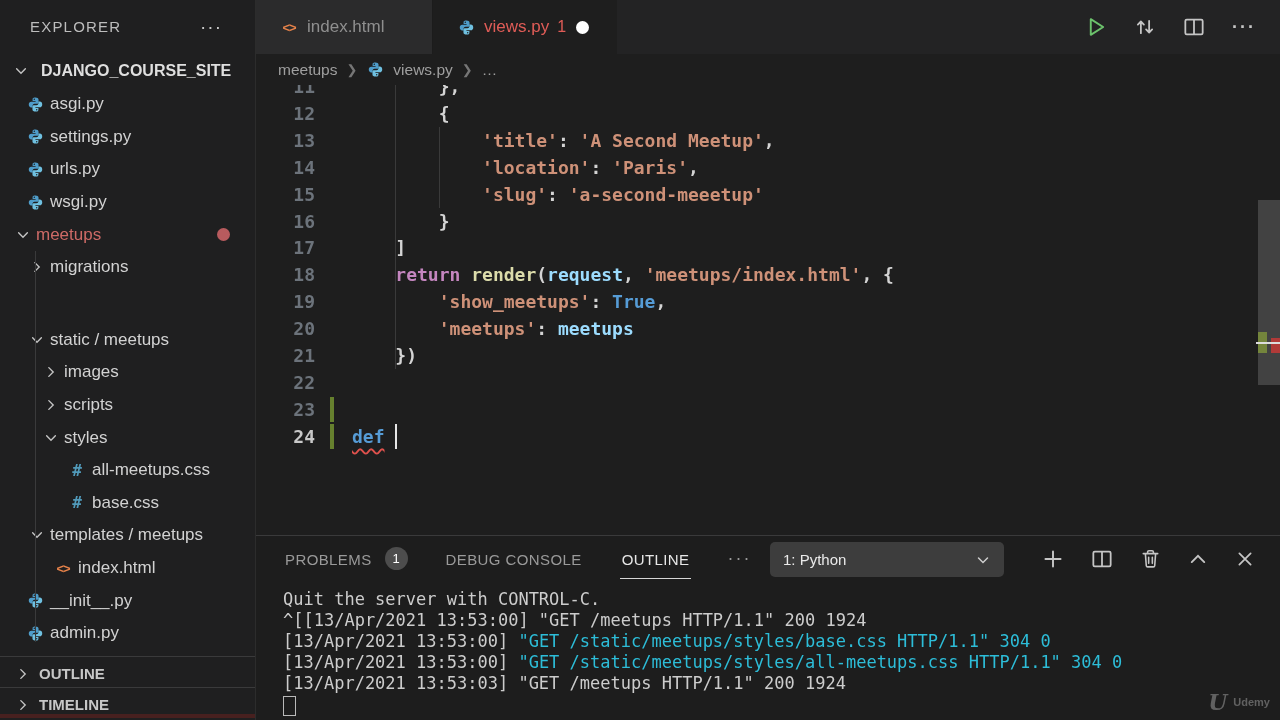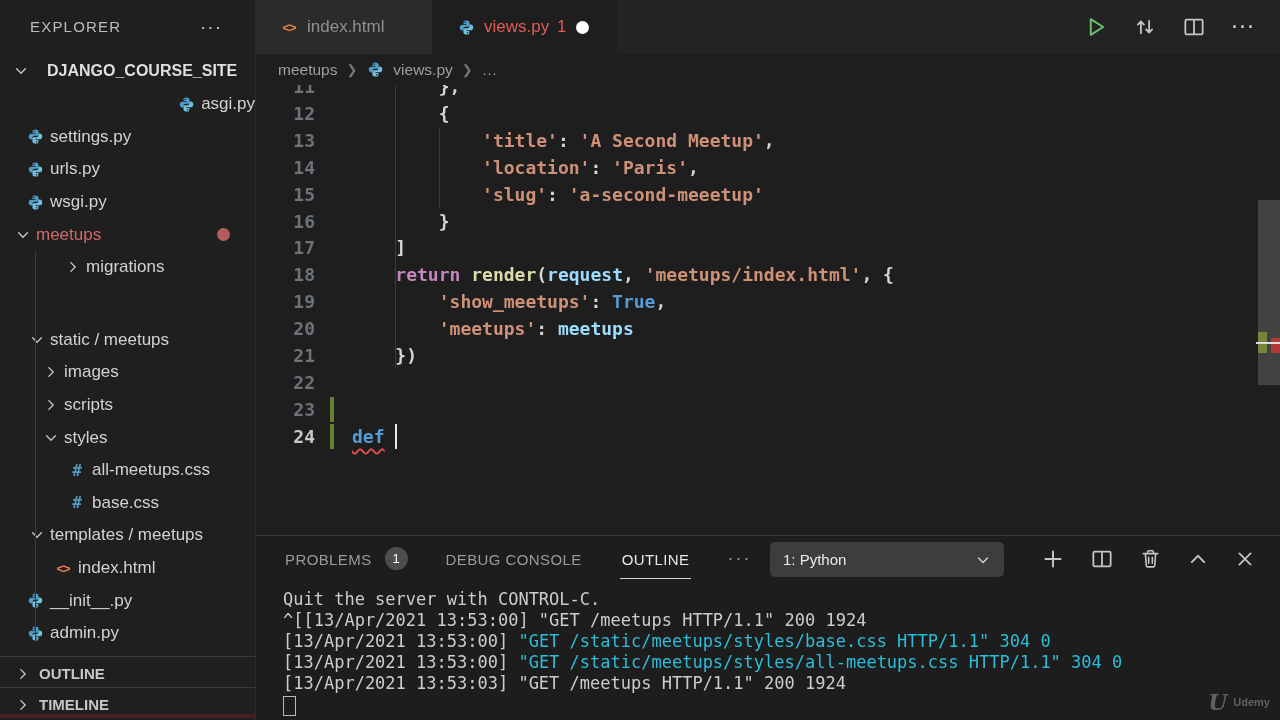--- a/index.html
+++ b/index.html
@@ -2,21 +2,21 @@
 <html><head>
 <meta charset="utf-8">
 <style>
   html,body{margin:0;padding:0;width:1280px;height:720px;overflow:hidden;background:#1e1e1e;
     font-family:"Liberation Sans",sans-serif;-webkit-font-smoothing:antialiased;}
 
   
   .sidebar{position:absolute;left:0;top:0;width:256px;height:720px;background:#1f1f20;border-right:1px solid #2c2c2c;box-sizing:border-box;}
   .sb-header{height:53px;display:flex;align-items:center;padding:0 33px 0 30px;color:#bdbdbd;font-size:15px;letter-spacing:1.2px;}
   .sb-more{margin-left:auto;color:#c9c9c9;font-size:19px;letter-spacing:1px;cursor:pointer;}
-  .sb-root{height:35px;display:flex;align-items:center;padding-left:13px;gap:19px;font-weight:bold;color:#dfdfdf;font-size:16px;cursor:pointer;}
+  .sb-root{height:35px;display:flex;align-items:center;padding-left:13px;gap:13px;font-weight:bold;color:#dfdfdf;font-size:16px;cursor:pointer;}
   .tree{position:relative;}
   .tree-guide{position:absolute;left:35px;width:1px;background:#3a3a3b;}
   .row{height:32.6px;display:flex;align-items:center;font-size:17px;color:#d2d2d2;cursor:pointer;box-sizing:border-box;}
   .row .lbl{margin-left:6px;white-space:nowrap;}
   .row.mod .lbl{color:#cd6a66;}
   .twistie{width:15px;height:15px;flex:0 0 15px;display:flex;align-items:center;justify-content:center;color:#c5c5c5;}
   .blank{flex:0 0 11px;}
   .ficon{width:18px;height:18px;flex:0 0 18px;display:flex;align-items:center;justify-content:center;}
   .ficon.css{color:#519aba;font-weight:bold;font-size:16px;font-family:"DejaVu Sans Mono",monospace;}
   .ficon.html{color:#e8834a;font-weight:bold;font-size:13px;letter-spacing:-1px;}
@@ -87,21 +87,21 @@
   </div>
   <div class="sb-root">
     <span class="twistie">
         <svg width="14" height="14" viewBox="0 0 16 16">
           <path d="M3 5.5l5 5 5-5" fill="none" stroke="currentColor" stroke-width="1.6" stroke-linecap="round"></path>
         </svg>
       </span>
     <span>DJANGO_COURSE_SITE</span>
   </div>
   <div class="tree">
-      <div class="row" style="padding-left: 15px; justify-content: flex-end;">
+      <div class="row" style="padding-left: 15px;">
         <span class="blank"></span>
         <span class="ficon">
           <svg width="17" height="17" viewBox="0 0 24 24">
             <path fill="#4e9cc9" d="M11.9 2c-4.1 0-4 1.9-4 3v2.2h4.2v.9H5.9c-1.9 0-3.4 1.4-3.4 4s1.5 4 3.4 4h2V13.6c0-1.6 1.2-2.7 2.7-2.7h3.6c1.2 0 2.1-.9 2.1-2.2V5c0-2-1.8-3-4.4-3zm-1.6 1.7a1 1 0 110 2 1 1 0 010-2z"></path>
             <path fill="#6fc0e0" d="M12.1 22c4.1 0 4-1.9 4-3v-2.2h-4.2v-.9h6.2c1.9 0 3.4-1.4 3.4-4s-1.5-4-3.4-4h-2v2.5c0 1.6-1.2 2.7-2.7 2.7H9.8c-1.2 0-2.1.9-2.1 2.2V19c0 2 1.8 3 4.4 3zm1.6-1.7a1 1 0 110-2 1 1 0 010 2z"></path>
           </svg>
         </span>
         <span class="lbl">asgi.py</span>
       </div>
       <div class="row" style="padding-left: 15px;">
@@ -136,21 +136,21 @@
       </div>
       <div class="row mod" style="padding-left: 15px;">
         <span class="twistie">
           <svg width="14" height="14" viewBox="0 0 16 16">
             <path d="M3 5.5l5 5 5-5" fill="none" stroke="currentColor" stroke-width="1.6" stroke-linecap="round"></path>
           </svg>
         </span>
         <span class="lbl">meetups</span>
         <span class="mod-dot"></span>
       </div>
-      <div class="row" style="padding-left: 29px; margin-left: 36px;">
+      <div class="row" style="padding-left: 29px;">
         <span class="twistie">
           <svg width="14" height="14" viewBox="0 0 16 16">
             <path d="M5.5 3l5 5-5 5" fill="none" stroke="currentColor" stroke-width="1.6" stroke-linecap="round"></path>
           </svg>
         </span>
         <span class="lbl">migrations</span>
       </div>
       <div class="row" style="padding-left: 29px; margin-top: 40px;">
         <span class="twistie">
           <svg width="14" height="14" viewBox="0 0 16 16">

